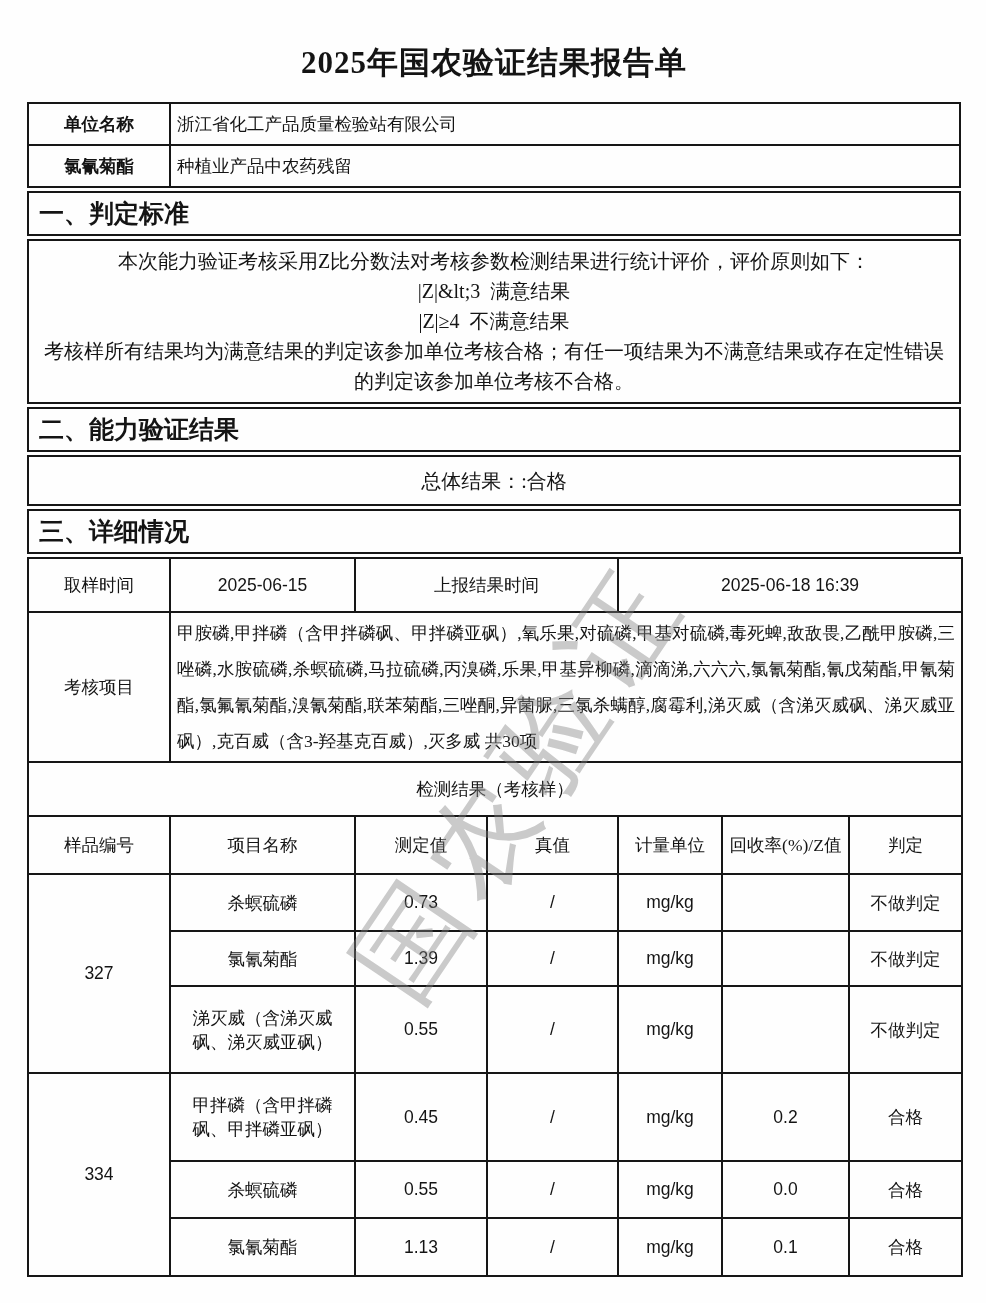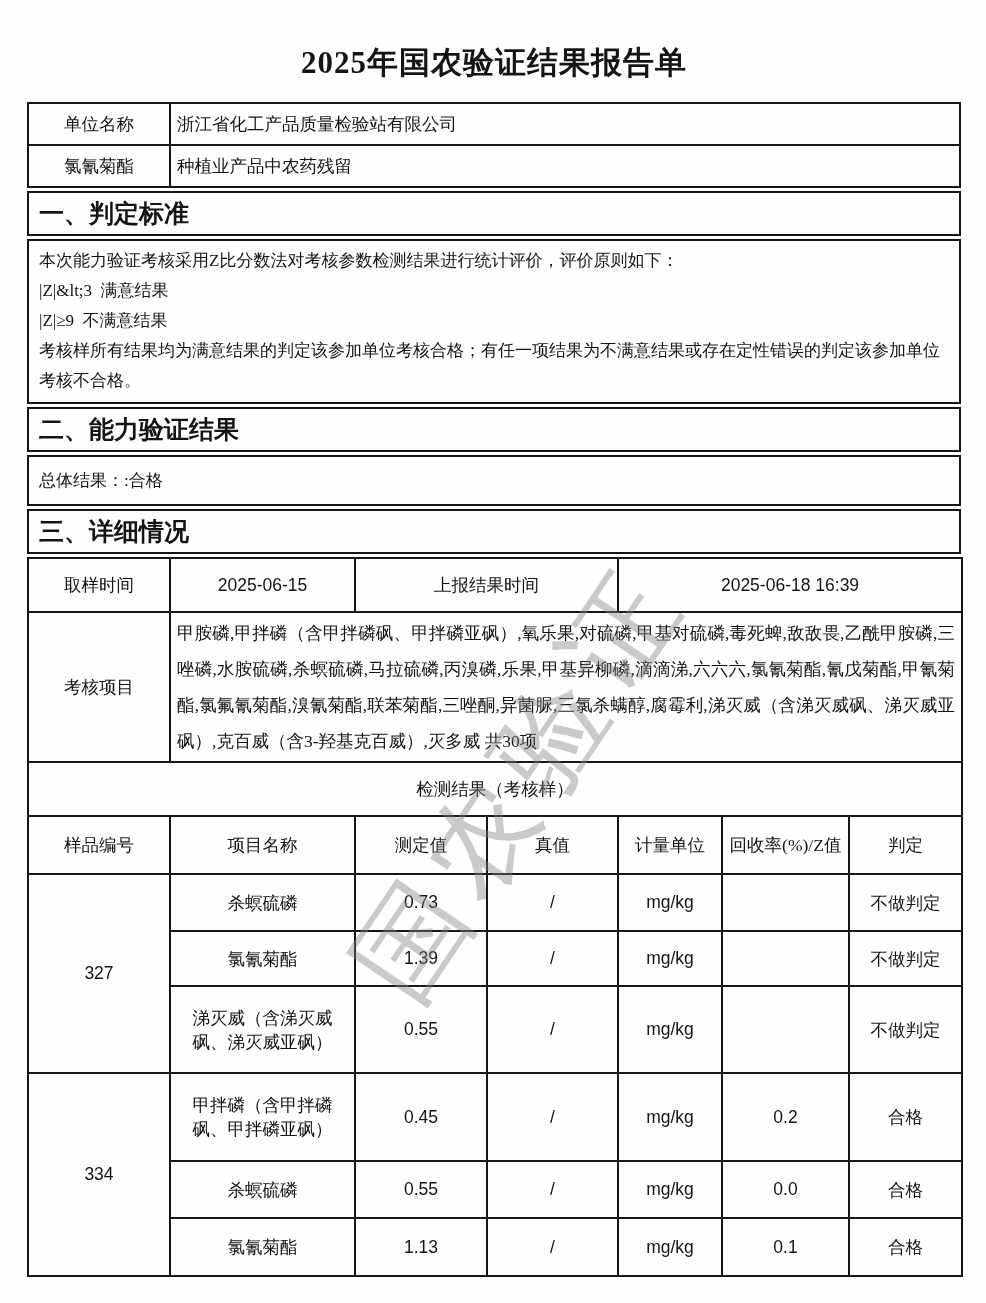--- a/index.html
+++ b/index.html
@@ -19,35 +19,35 @@
   .block {
     border: 2px solid #161616; margin-top: 3px; background: transparent;
   }
   .heading {
     display: flex; align-items: center;
     height: 45px; padding: 0 10px;
     font-weight: bold; font-size: 25px;
   }
   .textblock { padding: 5px 10px 6px 10px; }
   .tline {
-    font-size: 17px; line-height: 30px; white-space: pre-wrap;
+    font-size: 20px; line-height: 30px; white-space: pre-wrap; text-align: center;
   }
   .resultblock { padding: 9px 10px 8px 10px; }
   .resultblock .tline + .tline { margin-top: 20px; }
 
   table.tbl {
     width: 100%; border-collapse: collapse; margin-top: 3px;
     table-layout: fixed;
   }
   table.tbl td {
     border: 2px solid #161616; font-size: 17.5px; vertical-align: middle;
     padding: 2px 6px; overflow: hidden;
   }
   .c { text-align: center; }
-  .bold { font-weight: normal; margin-left: 6px; }
+  .bold { font-weight: bold; margin-left: 6px; }
   .val { padding-left: 9px; }
   .num { font-family: "Liberation Sans", "DejaVu Sans", sans-serif; font-size: 17px; }
   .items {
     text-align: justify; font-size: 17px; line-height: 36px; padding: 5px 9px;
   }
   .caption-row td { font-size: 18px; border-radius: 6px; }
   
   .h42 { height: 42px; }
   .h54 { height: 54px; }
   .h56 { height: 54px; }
@@ -95,21 +95,21 @@
           <td class="val">种植业产品中农药残留</td>
         </tr>
       </tbody>
     </table>
 
     <div class="block heading">一、判定标准</div>
 
     <div class="block textblock">
       <p class="tline">本次能力验证考核采用Z比分数法对考核参数检测结果进行统计评价，评价原则如下：</p>
       <p class="tline">|Z|&amp;lt;3  满意结果</p>
-      <p class="tline">|Z|≥9  不满意结果</p>
+      <p class="tline">|Z|≥4  不满意结果</p>
       <p class="tline">考核样所有结果均为满意结果的判定该参加单位考核合格；有任一项结果为不满意结果或存在定性错误的判定该参加单位考核不合格。</p>
     </div>
 
     <div class="block heading">二、能力验证结果</div>
 
     <div class="block resultblock">
       <p class="tline">总体结果：:合格</p>
     </div>
 
     <div class="block heading">三、详细情况</div>

